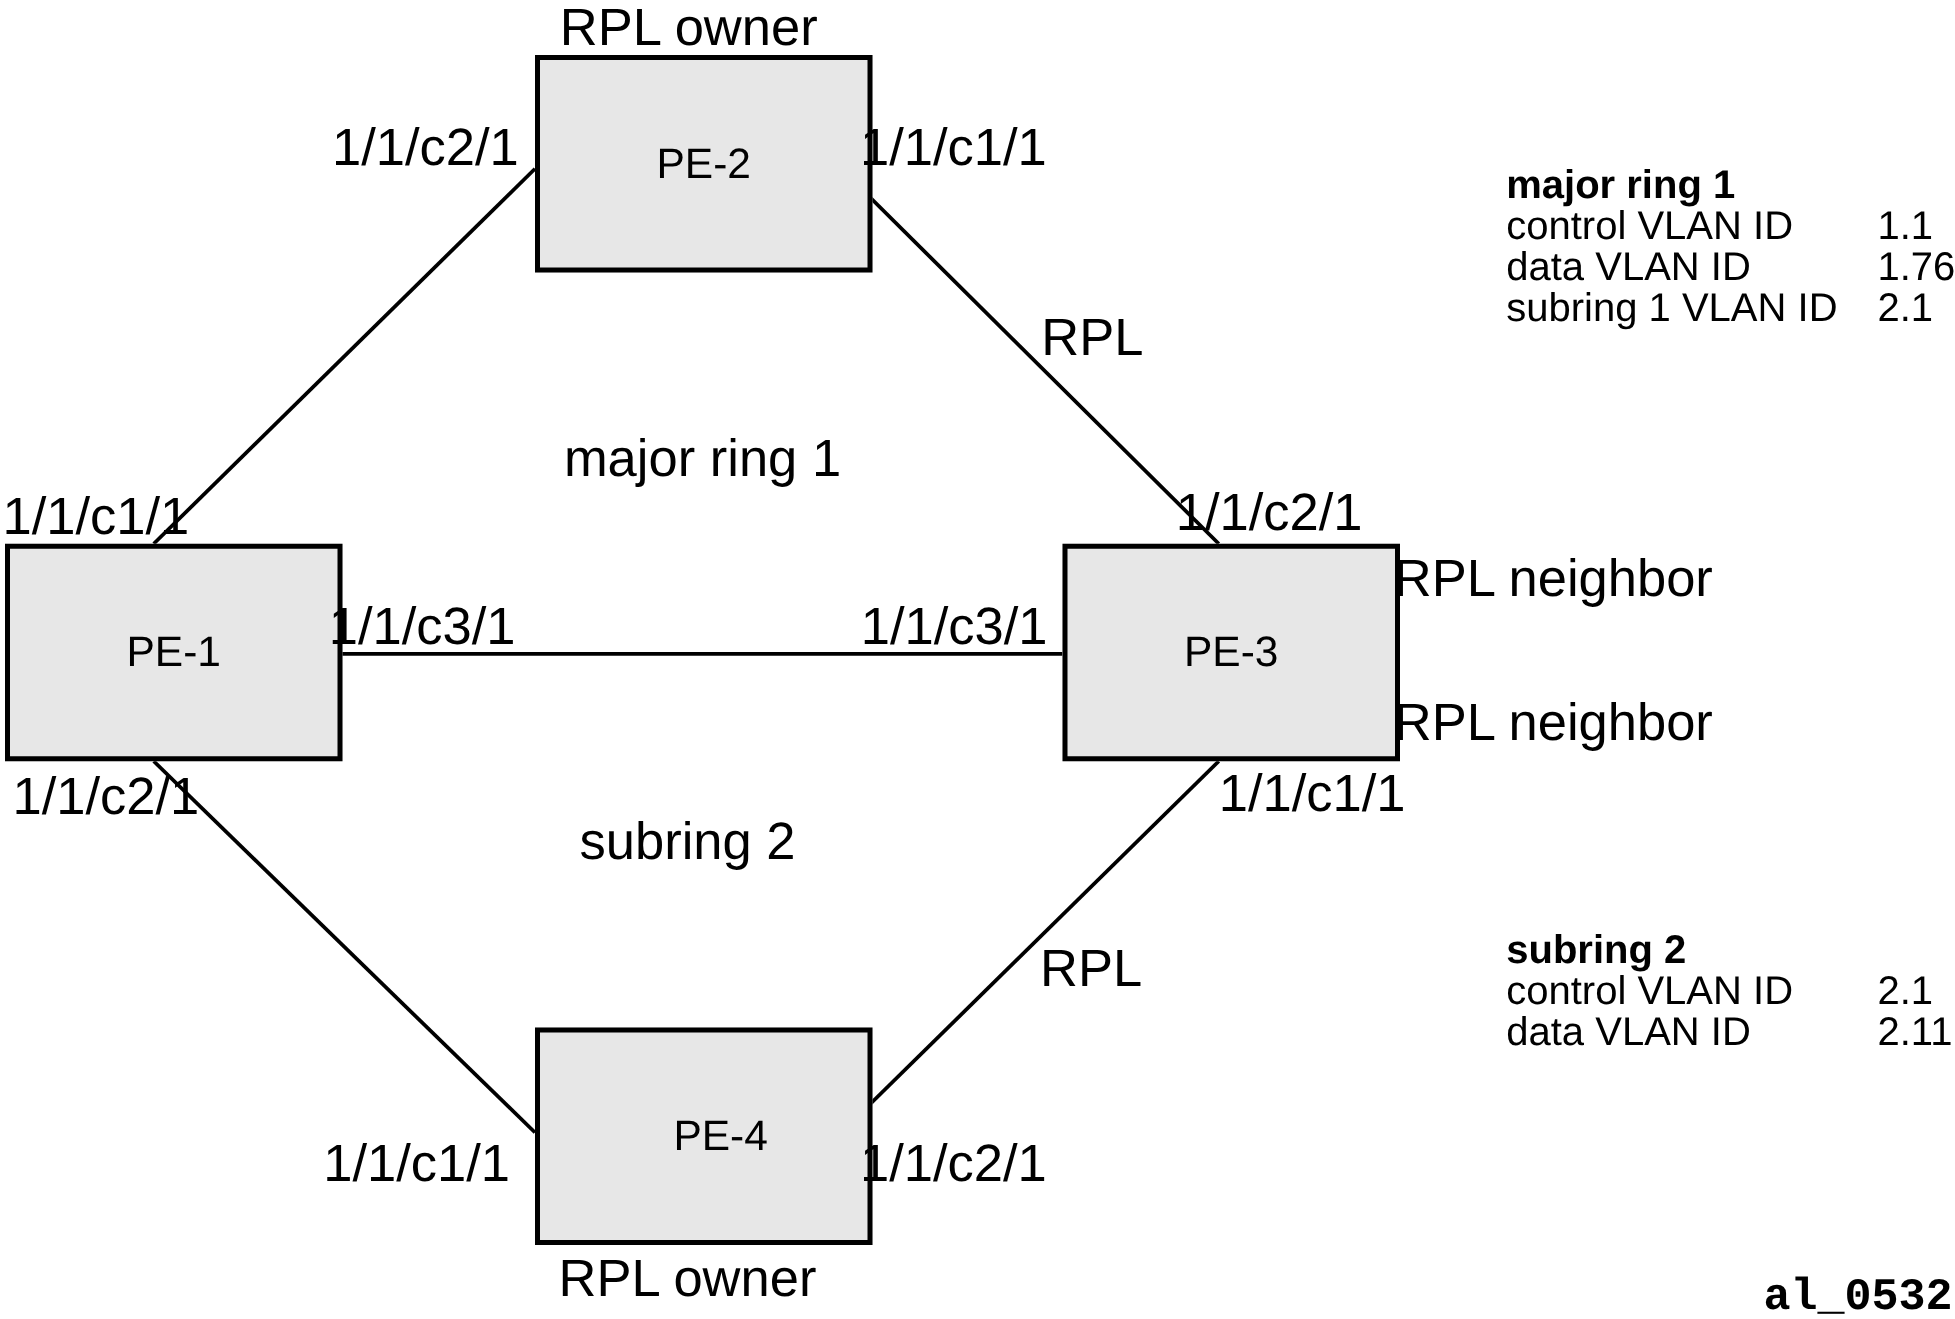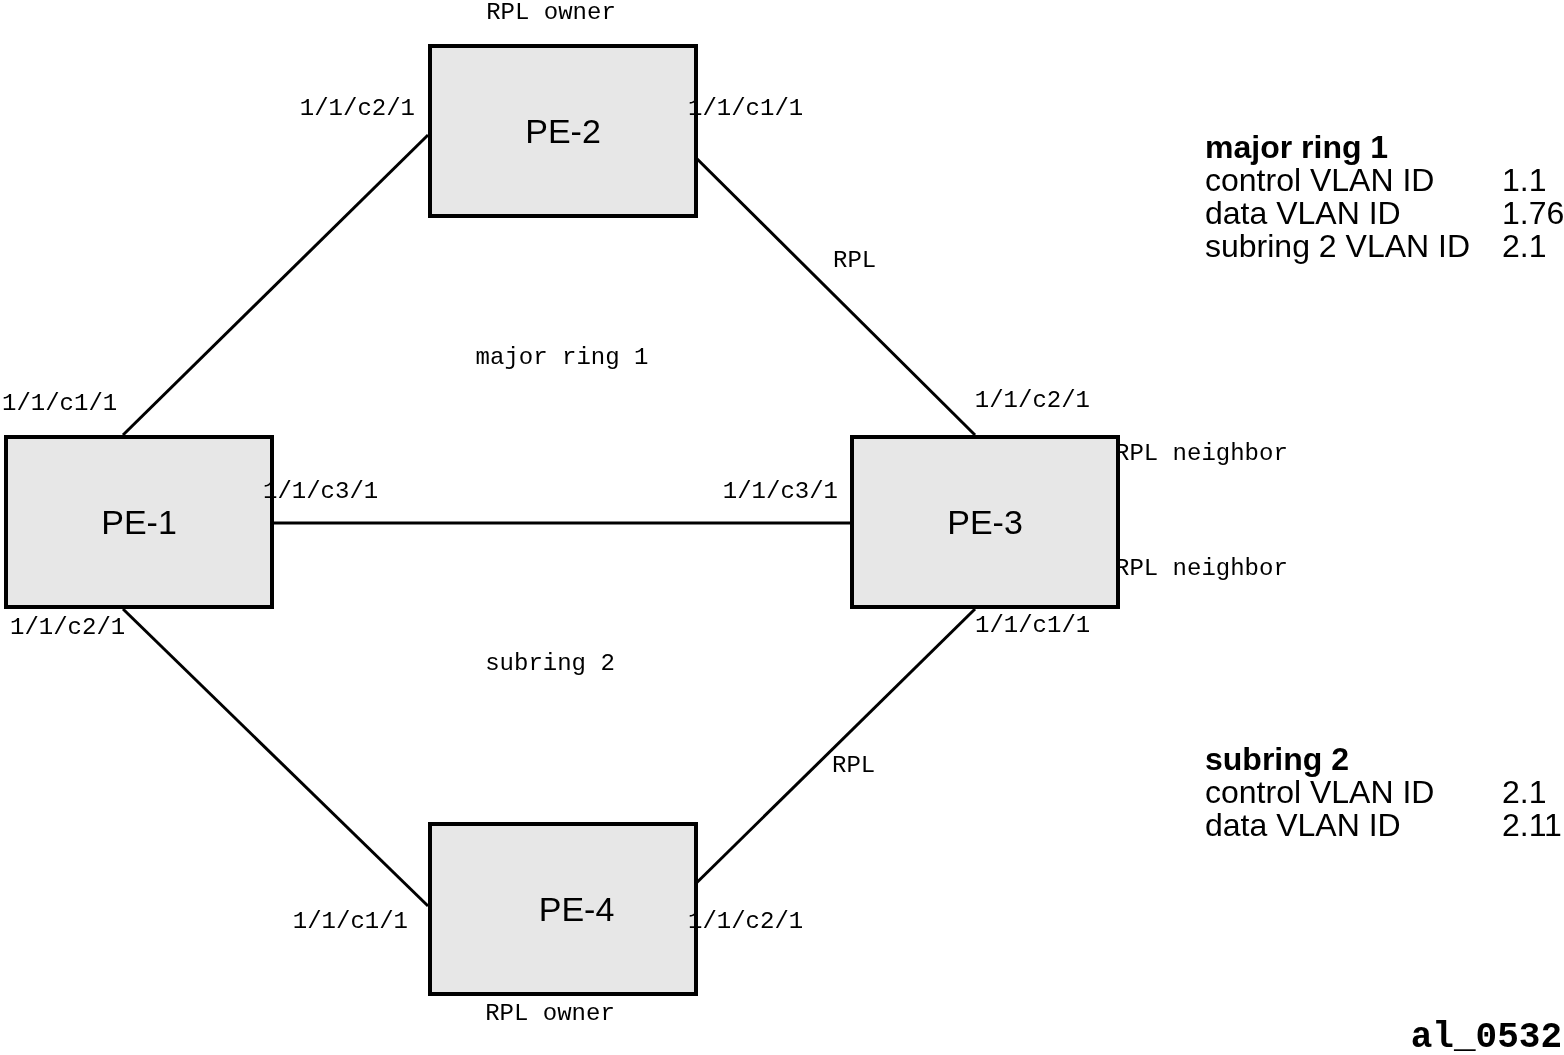--- a/index.html
+++ b/index.html
@@ -13,21 +13,21 @@
     position:relative;width:1564px;height:1055px;background:var(--bg);
     font-family:"Liberation Sans",sans-serif;color:var(--text);overflow:hidden;
   }
   .links{position:absolute;left:0;top:0;}
   .links line{stroke:var(--stroke);stroke-width:3;}
   .node{
     position:absolute;box-sizing:border-box;width:270px;height:174px;
     background:var(--node-fill);border:4px solid var(--stroke);
     display:flex;align-items:center;justify-content:center;font-size:34px;
   }
-  .lbl{position:absolute;font-size:24px;line-height:1.05;white-space:nowrap;font-family:Liberation Mono, monospace;}
+  .lbl{position:absolute;font-size:42px;line-height:1.05;white-space:nowrap;}
   .lbl.right{text-align:right;}
   .lbl.center{text-align:center;}
   .info{position:absolute;width:359px;font-size:32px;line-height:33px;}
   .info .title{font-weight:bold;}
   .row{display:flex;}
   .row .lab{width:297px;flex:none;}
   .row .val{flex:none;}
   .fig-id{font-family:Liberation Mono, monospace;font-weight:bold;font-size:36px;}
 </style>
 </head>
@@ -80,21 +80,21 @@
     <div class="title">major ring 1</div>
     <div class="row">
       <span class="lab">control VLAN ID</span>
       <span class="val">1.1</span>
     </div>
     <div class="row">
       <span class="lab">data VLAN ID</span>
       <span class="val">1.76</span>
     </div>
     <div class="row">
-      <span class="lab">subring 2 VLAN ID</span>
+      <span class="lab">subring 1 VLAN ID</span>
       <span class="val">2.1</span>
     </div>
   </div>
 
   <div class="info" style="left:1205px;top:743px;">
     <div class="title">subring 2</div>
     <div class="row">
       <span class="lab">control VLAN ID</span>
       <span class="val">2.1</span>
     </div>

